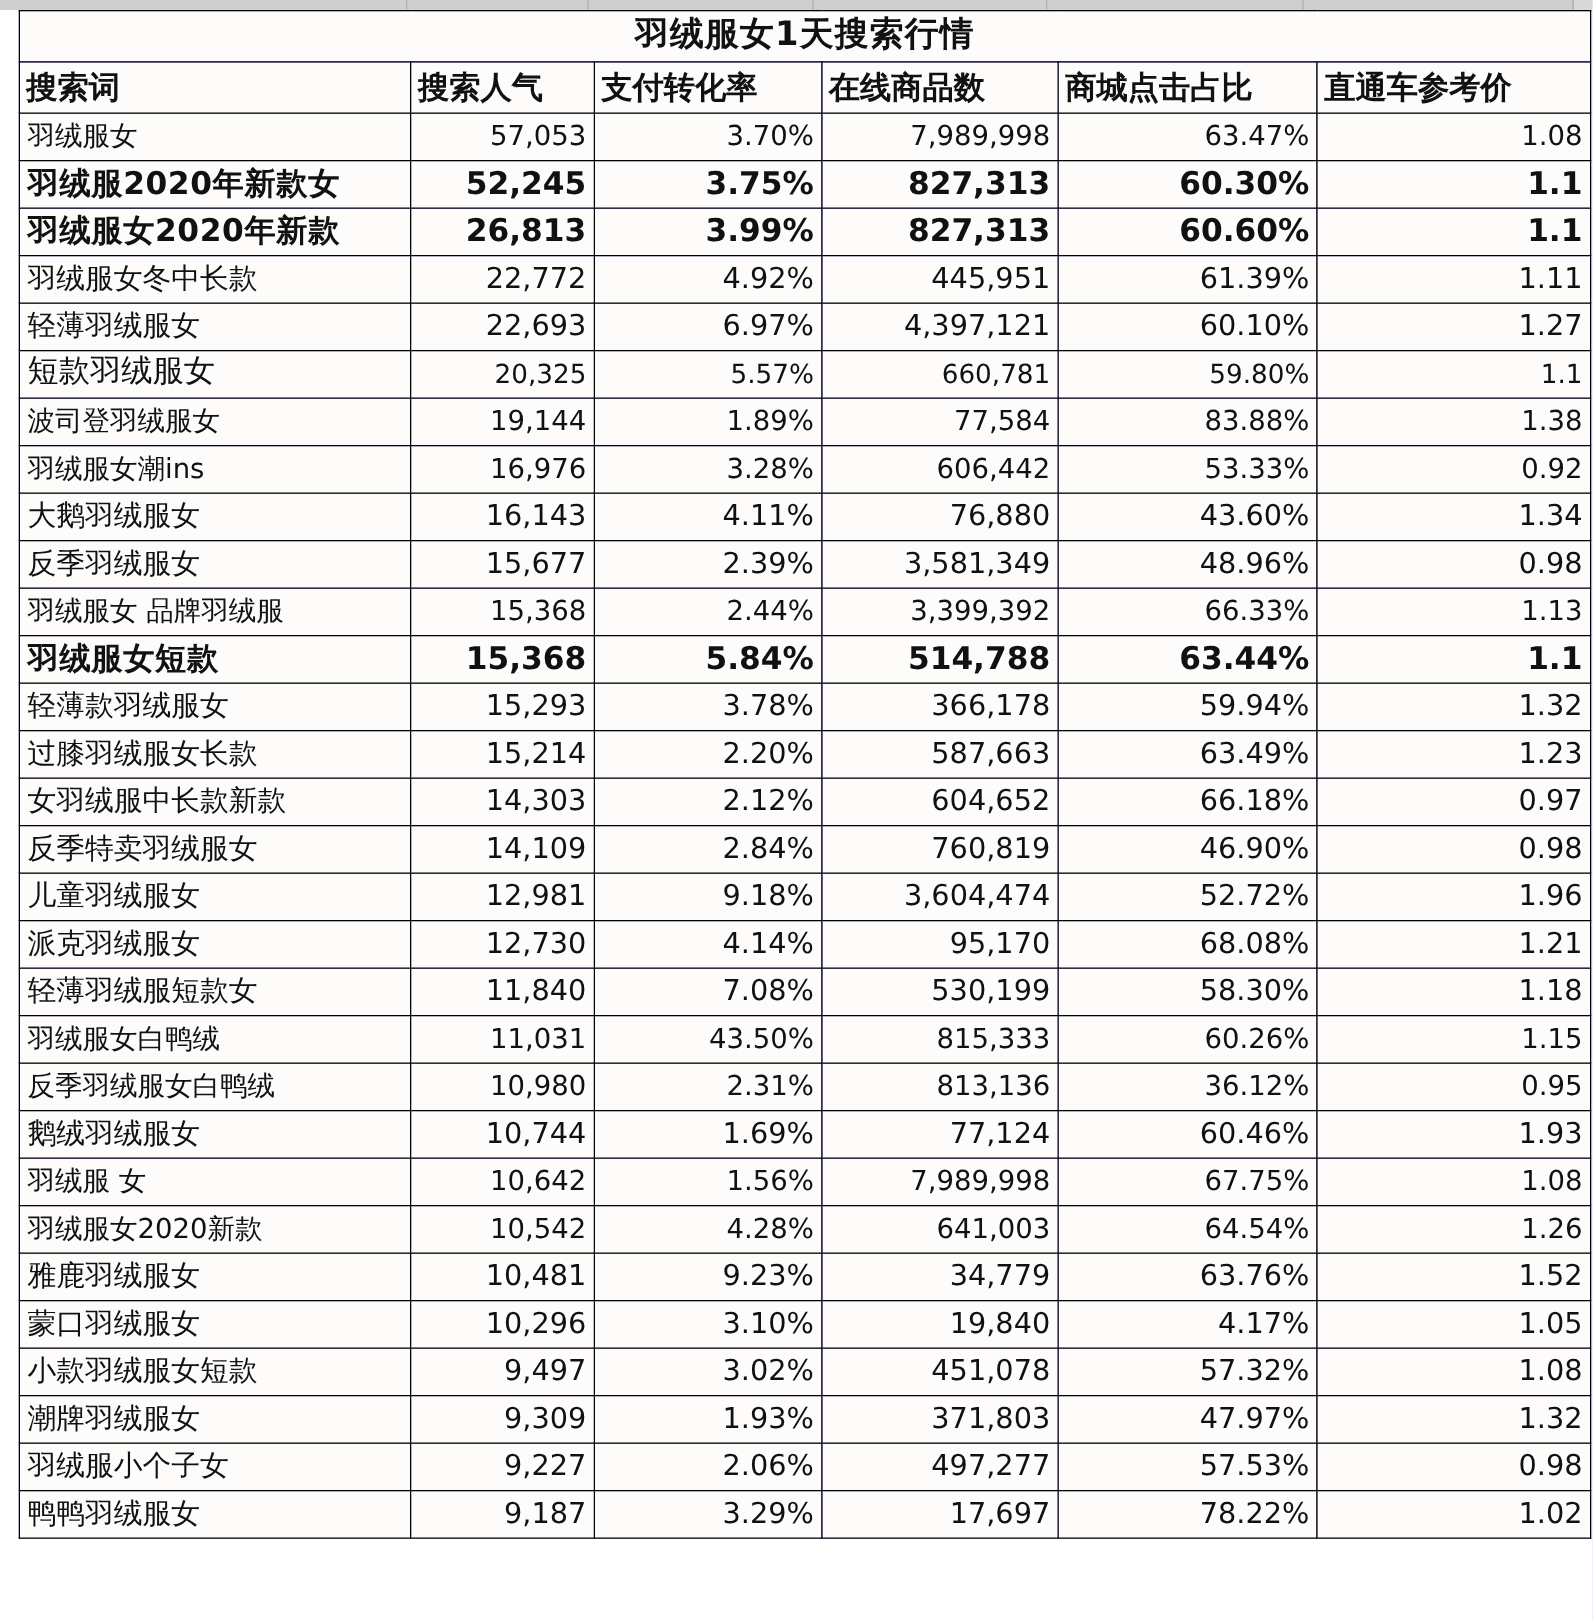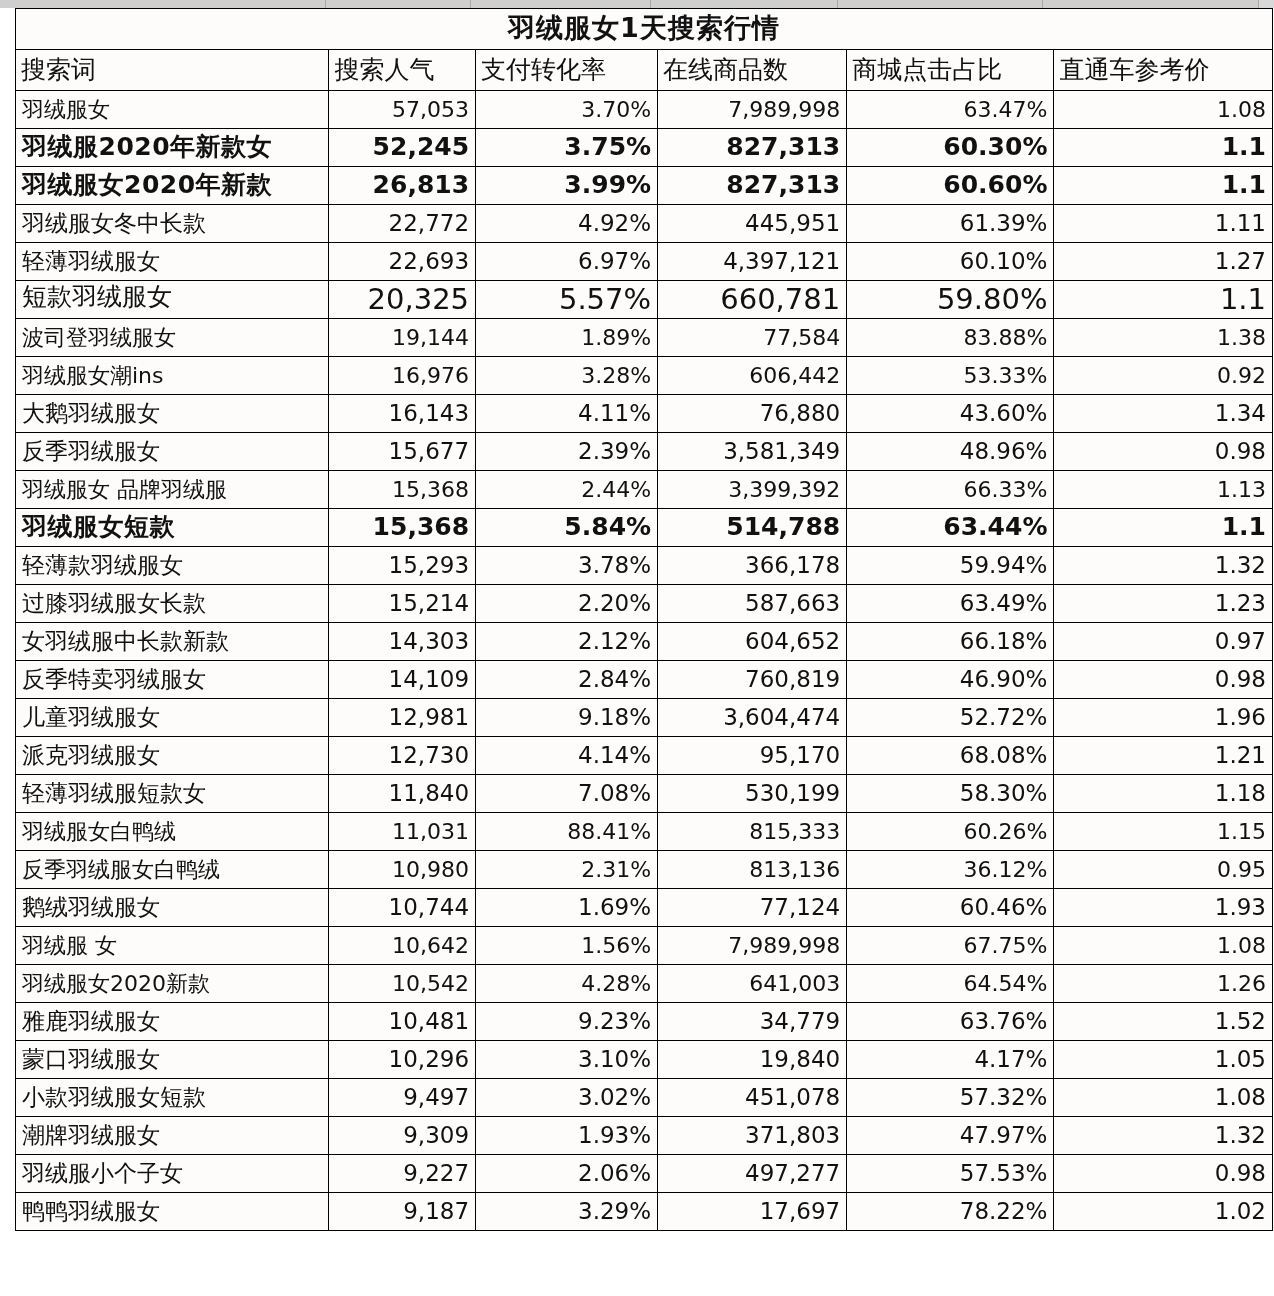--- a/index.html
+++ b/index.html
@@ -75,40 +75,40 @@
     font-size: 27px;
     font-weight: bold;
     letter-spacing: 1px;
     padding-bottom: 2px;
   }
 
   
   tr.head-row td {
     height: 40px;
     font-size: 25px;
-    font-weight: normal;
+    font-weight: bold;
     text-align: left;
     letter-spacing: 0px;
     padding-left: 5px;
     padding-right: 3px;
   }
 
   
   tr.data-row td { height: 37px; }
   td.term { text-align: left;  font-size: 21px; padding-left: 7px; }
   td.num  { text-align: right; font-size: 22px; padding-right: 9px; }
 
   
   tr.data-row.bold td        { font-weight: bold; margin-top: 24px; }
   tr.data-row.bold td.term   { font-size: 25px; letter-spacing: 0.5px; }
   tr.data-row.bold td.num    { font-size: 25px; }
   tr.data-row.bold           { }
 
   tr.data-row.big td.term    { font-size: 25px; font-family: Liberation Mono, monospace; }
-  tr.data-row.big td.num     { font-size: 29px; margin-top: 14px; }
+  tr.data-row.big td.num     { font-size: 21px; margin-top: 14px; }
 
   tr.data-row.mid td.term    { font-size: 23px; margin-top: 36px; }
   tr.data-row.mid td.num     { font-size: 23px; }
 </style>
 </head>
 <body>
 
 <div id="top-strip">
   <div class="seg" style="left:0px;width:325px;"></div>
   <div class="seg" style="left:326px;width:144px;"></div>
@@ -288,21 +288,21 @@
           <td class="term">轻薄羽绒服短款女</td>
           <td class="num">11,840</td>
           <td class="num">7.08%</td>
           <td class="num">530,199</td>
           <td class="num">58.30%</td>
           <td class="num">1.18</td>
         </tr>
         <tr class="data-row normal">
           <td class="term">羽绒服女白鸭绒</td>
           <td class="num">11,031</td>
-          <td class="num">88.41%</td>
+          <td class="num">43.50%</td>
           <td class="num">815,333</td>
           <td class="num">60.26%</td>
           <td class="num">1.15</td>
         </tr>
         <tr class="data-row normal">
           <td class="term">反季羽绒服女白鸭绒</td>
           <td class="num">10,980</td>
           <td class="num">2.31%</td>
           <td class="num">813,136</td>
           <td class="num">36.12%</td>

